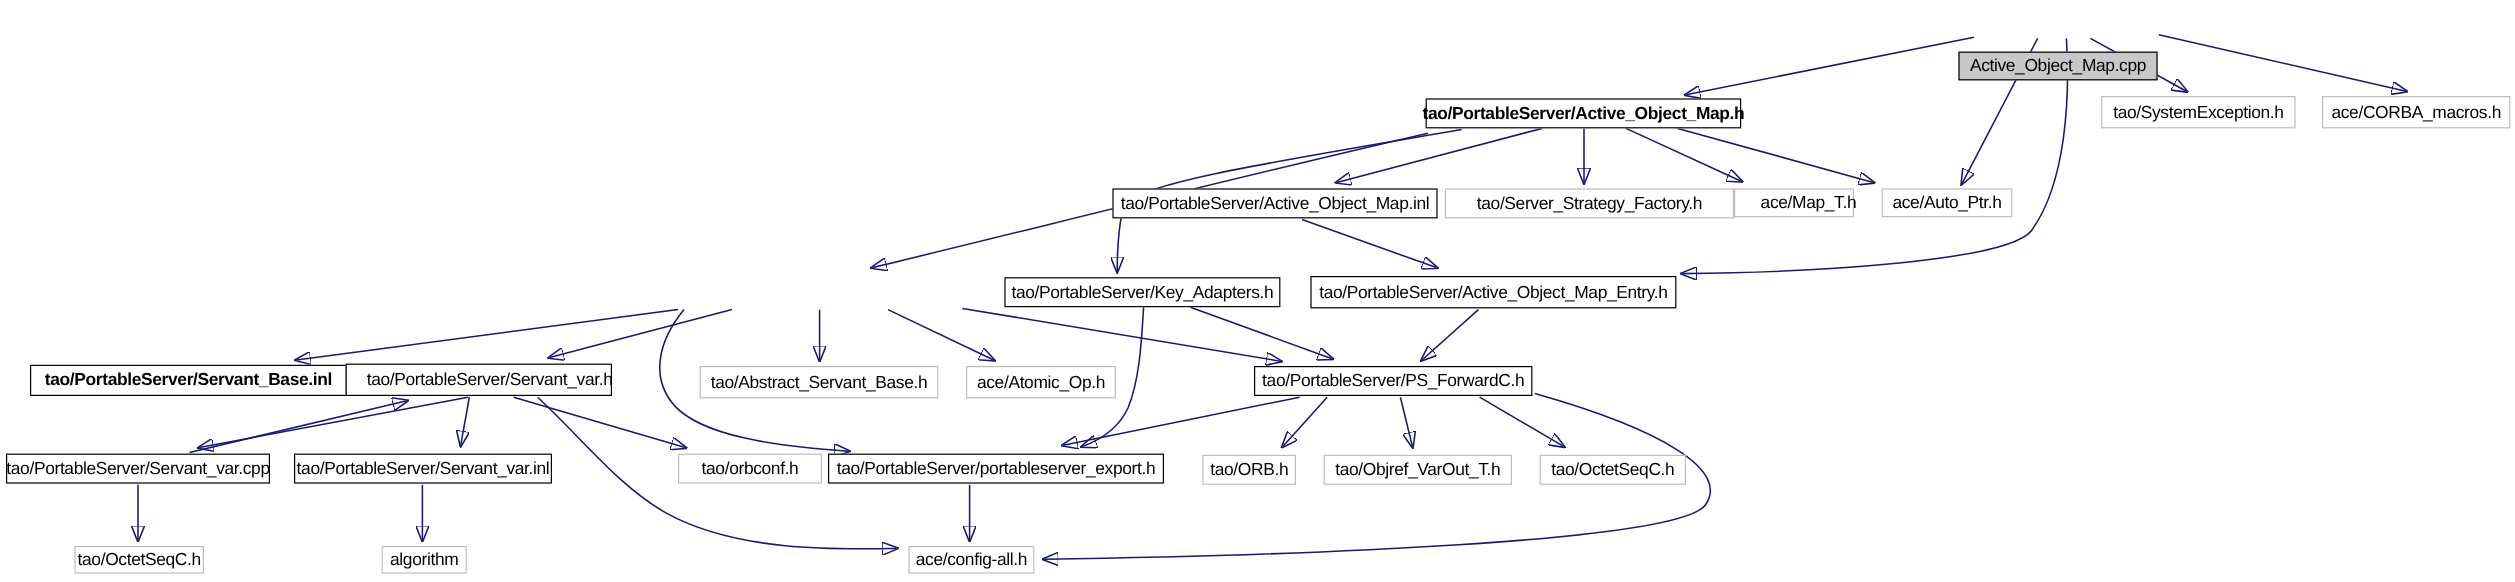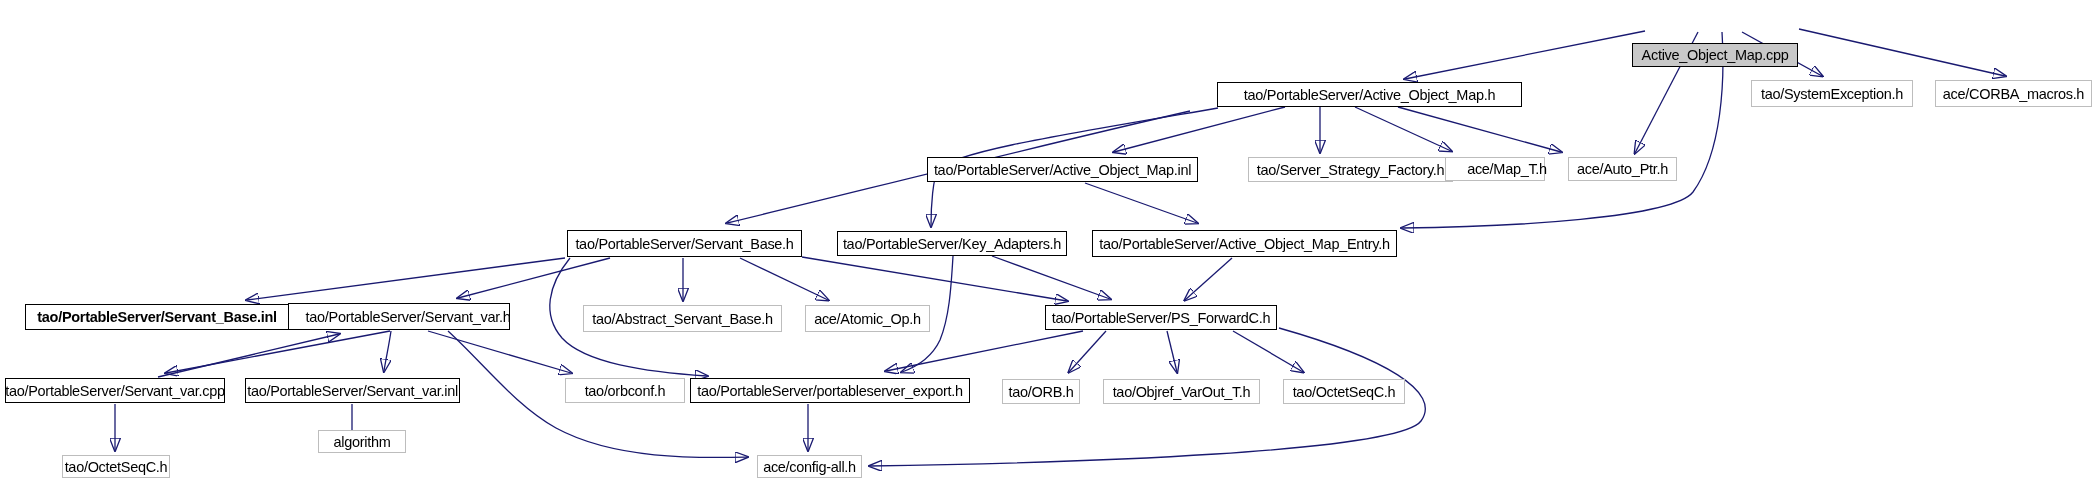--- a/index.html
+++ b/index.html
@@ -89,38 +89,37 @@
       <path d="M1106,331 L1069,372" marker-end="url(#arrowhead)"></path>
       <path d="M1167,331 L1177,372" marker-end="url(#arrowhead)"></path>
       <path d="M1233,331 L1303,372" marker-end="url(#arrowhead)"></path>
       <path d="M1083,331 L886,371" marker-end="url(#arrowhead)"></path>
       <path d="M1279,328 C1385,358 1442,392 1421,421 C1398,452 1080,463 870,466" marker-end="url(#arrowhead)"></path>
       <path d="M808,404 L808,450" marker-end="url(#arrowhead)"></path>
       <path d="M115,404 L115,450" marker-end="url(#arrowhead)"></path>
       <path d="M352,404 L352,450" marker-end="url(#arrowhead)"></path>
     </svg>
     <div class="node root" style="left: 1632px; top: 7px; width: 166px; height: 24px; margin-top: 36px;">Active_Object_Map.cpp</div>
-    <div class="node linked" style="left: 1217px; top: 82px; width: 305px; height: 25px;">tao/PortableServer/Active_Object_Map.h</div>
+    <div class="node linked" style="left: 1188px; top: 82px; width: 263px; height: 25px; font-weight: bold;">tao/PortableServer/Active_Object_Map.h</div>
     <div class="node external" style="left: 1751px; top: 80px; width: 162px; height: 27px;">tao/SystemException.h</div>
     <div class="node external" style="left: 1935px; top: 80px; width: 157px; height: 27px;">ace/CORBA_macros.h</div>
     <div class="node linked" style="left: 927px; top: 157px; width: 271px; height: 25px;">tao/PortableServer/Active_Object_Map.inl</div>
-    <div class="node external" style="left: 1248px; top: 157px; width: 205px; height: 25px;">tao/Server_Strategy_Factory.h</div>
+    <div class="node external" style="left: 1204px; top: 157px; width: 241px; height: 25px;">tao/Server_Strategy_Factory.h</div>
     <div class="node external" style="left: 1445px; top: 157px; width: 100px; height: 24px; padding-left: 24px;">ace/Map_T.h</div>
     <div class="node external" style="left: 1568px; top: 157px; width: 109px; height: 24px;">ace/Auto_Ptr.h</div>
-    <div class="node linked" style="left: 567px; top: 230px; width: 235px; height: 27px;">tao/PortableServer/Servant_Base.h</div>
     <div class="node linked" style="left: 837px; top: 231px; width: 230px; height: 25px;">tao/PortableServer/Key_Adapters.h</div>
     <div class="node linked" style="left: 1092px; top: 230px; width: 305px; height: 27px;">tao/PortableServer/Active_Object_Map_Entry.h</div>
     <div class="node linked" style="left: 25px; top: 304px; width: 264px; height: 26px; font-weight: bold;">tao/PortableServer/Servant_Base.inl</div>
     <div class="node linked" style="left: 288px; top: 303px; width: 222px; height: 27px; padding-left: 18px;">tao/PortableServer/Servant_var.h</div>
     <div class="node external" style="left: 583px; top: 305px; width: 199px; height: 27px;">tao/Abstract_Servant_Base.h</div>
     <div class="node external" style="left: 805px; top: 305px; width: 125px; height: 27px;">ace/Atomic_Op.h</div>
     <div class="node linked" style="left: 1045px; top: 305px; width: 232px; height: 25px;">tao/PortableServer/PS_ForwardC.h</div>
     <div class="node linked" style="left: 5px; top: 378px; width: 220px; height: 25px;">tao/PortableServer/Servant_var.cpp</div>
     <div class="node linked" style="left: 245px; top: 378px; width: 215px; height: 25px; text-align: right;">tao/PortableServer/Servant_var.inl</div>
     <div class="node external" style="left: 565px; top: 378px; width: 120px; height: 25px;">tao/orbconf.h</div>
     <div class="node linked" style="left: 690px; top: 378px; width: 280px; height: 25px;">tao/PortableServer/portableserver_export.h</div>
     <div class="node external" style="left: 1002px; top: 379px; width: 78px; height: 25px;">tao/ORB.h</div>
     <div class="node external" style="left: 1103px; top: 379px; width: 157px; height: 25px;">tao/Objref_VarOut_T.h</div>
     <div class="node external" style="left: 1283px; top: 379px; width: 122px; height: 25px;">tao/OctetSeqC.h</div>
     <div class="node external" style="left: 62px; top: 455px; width: 108px; height: 23px;">tao/OctetSeqC.h</div>
-    <div class="node external" style="left: 318px; top: 430px; width: 88px; height: 23px;">algorithm</div>
+    <div class="node external" style="left: 318px; top: 455px; width: 71px; height: 23px;">algorithm</div>
     <div class="node external" style="left: 757px; top: 455px; width: 105px; height: 23px;">ace/config-all.h</div>
   </div>
 
 </body></html>

